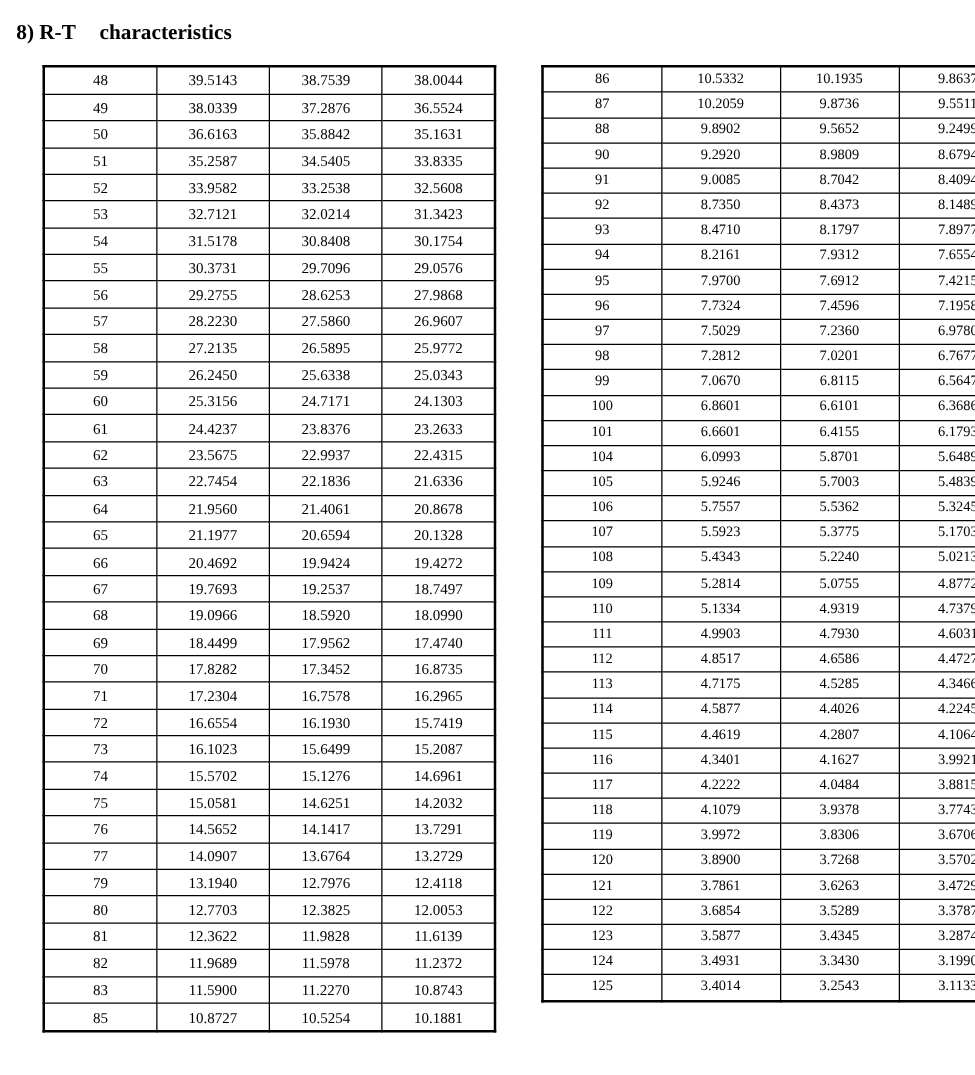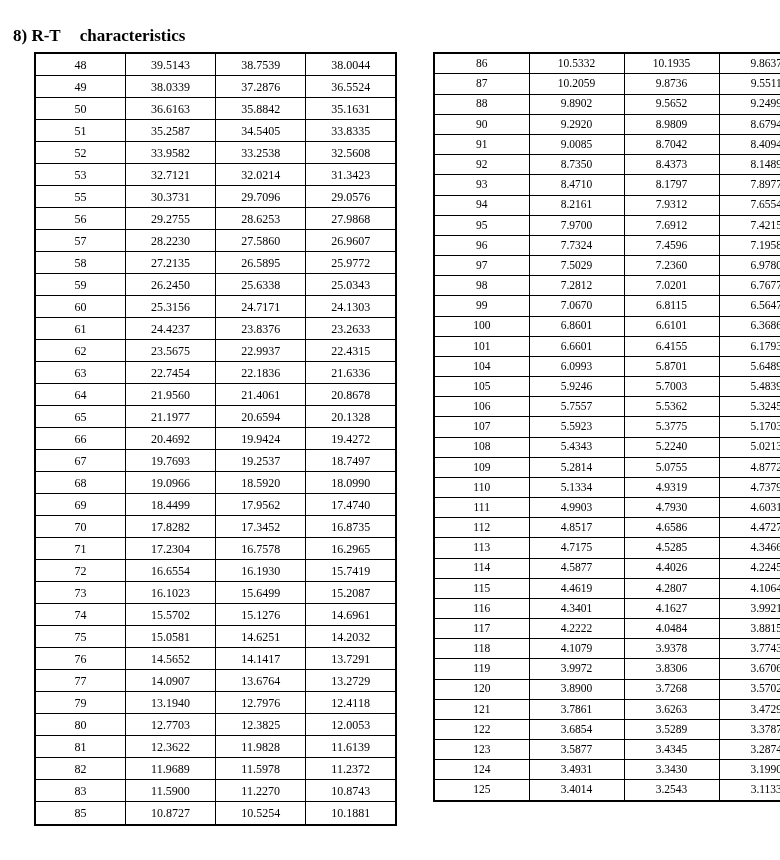--- a/index.html
+++ b/index.html
@@ -12,21 +12,21 @@
     width: 780px;
     height: 860px;
     background: #ffffff;
     color: #000000;
     font-family: "Liberation Serif", "DejaVu Serif", serif;
     overflow: hidden;
   }
   .title {
     position: absolute;
     left: 13px;
-    top: 26px;
+    top: 16px;
     margin: 0;
     font-size: 17px;
     font-weight: bold;
     line-height: 1.2;
     white-space: nowrap;
   }
   .title .title-rest {
     margin-left: 15px;
   }
   .tbl-wrap {
@@ -108,20 +108,26 @@
             <td>33.2538</td>
             <td>32.5608</td>
           </tr>
           <tr>
             <td>53</td>
             <td>32.7121</td>
             <td>32.0214</td>
             <td>31.3423</td>
           </tr>
           <tr>
+            <td>54</td>
+            <td>31.5178</td>
+            <td>30.8408</td>
+            <td>30.1754</td>
+          </tr>
+          <tr>
             <td>55</td>
             <td>30.3731</td>
             <td>29.7096</td>
             <td>29.0576</td>
           </tr>
           <tr>
             <td>56</td>
             <td>29.2755</td>
             <td>28.6253</td>
             <td>27.9868</td>

